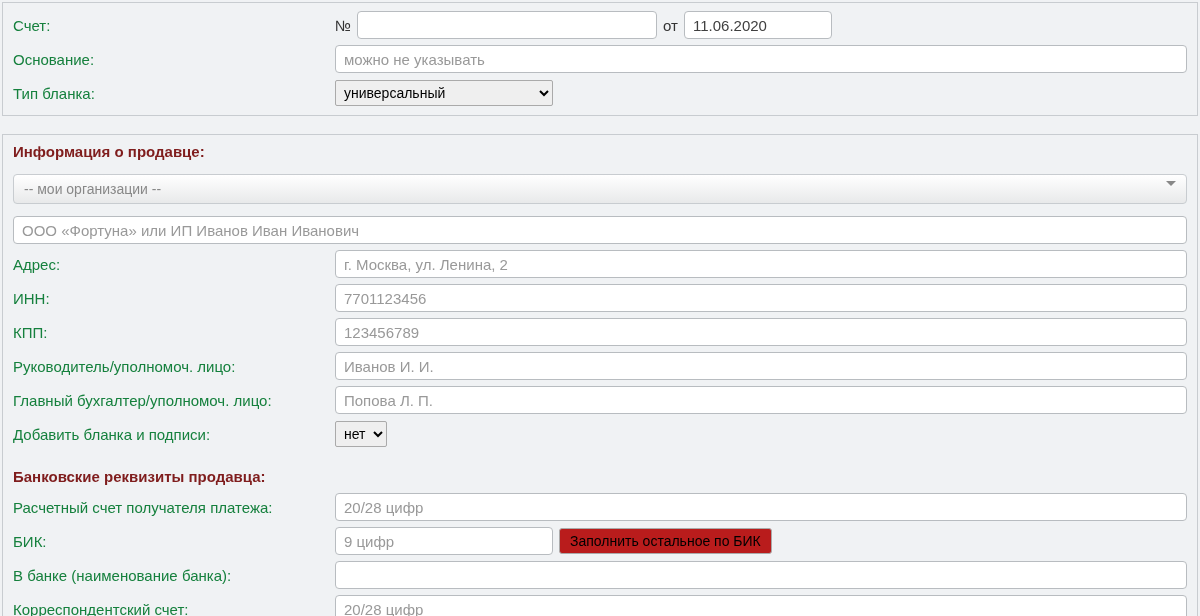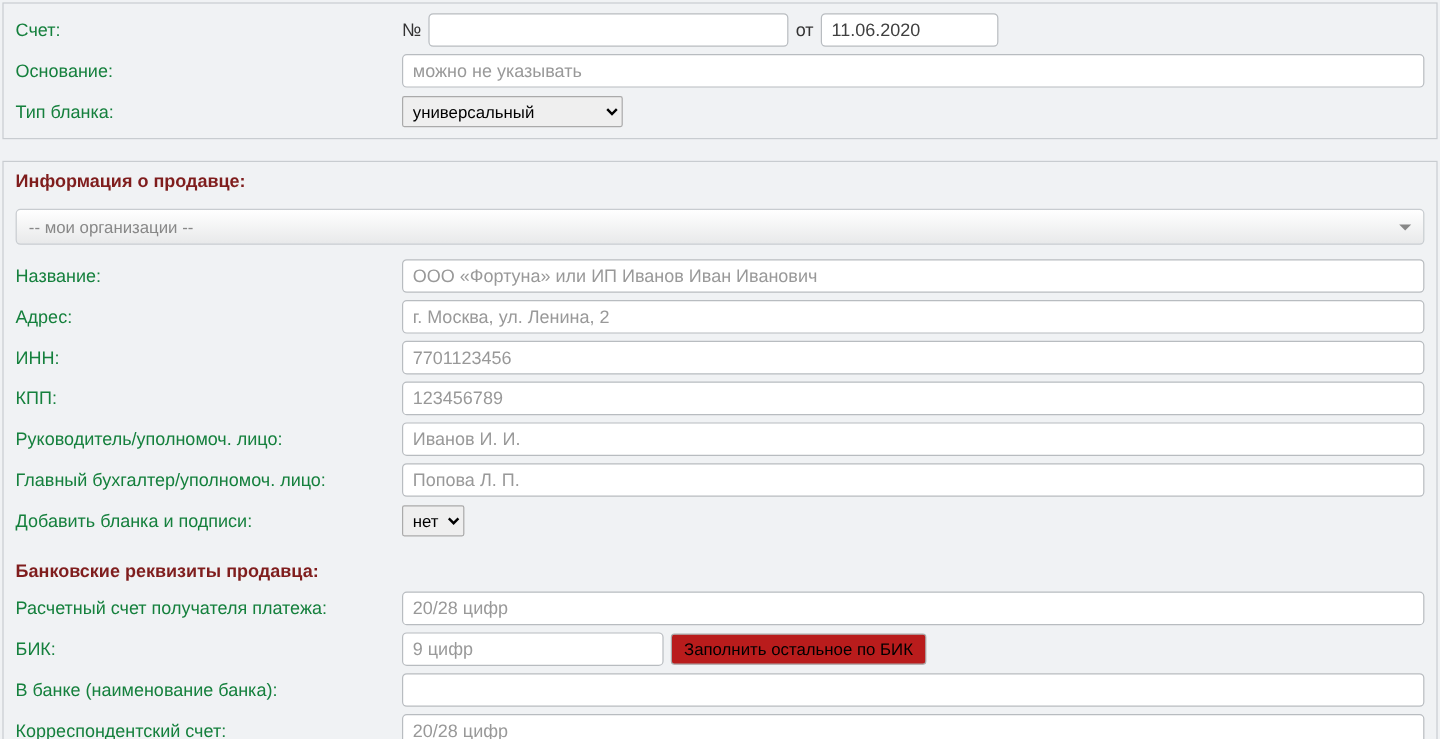--- a/index.html
+++ b/index.html
@@ -57,40 +57,40 @@
     .input-bik { width: 218px; }
     select {
       border: 1px solid #aaa;
       border-radius: 2px;
       padding: 3px 4px;
       font-size: 14px;
       height: 26px;
       background: #efefef;
       cursor: pointer;
     }
-    .select-type { width: 184px; }
+    .select-type { width: 218px; }
     .select-small { width: 52px; }
     button {
       border: 1px solid #aaa;
       border-radius: 3px;
       padding: 4px 10px;
       font-size: 14px;
       background: #b91c1c;
       cursor: pointer;
       height: 26px;
     }
     .section-title {
       font-weight: bold;
       font-size: 15px;
       color: #7f1d1d;
       margin-bottom: 8px;
     }
     .combo-dropdown {
       display: flex;
-      align-items: center;
+      align-items: flex-start;
       justify-content: space-between;
       width: 100%;
       border: 1px solid #c8ccd0;
       border-radius: 4px;
       background: linear-gradient(to bottom, #ffffff, #e8e9ea);
       padding: 6px 10px;
       margin-bottom: 12px;
       cursor: pointer;
       color: #888;
       font-size: 14px;
@@ -135,21 +135,20 @@
 
 <div class="panel">
   <div class="section-title">Информация о продавце:</div>
 
   <div class="combo-dropdown">
     <span>-- мои организации --</span>
     <span class="caret"></span>
   </div>
 
   <div class="row">
-    <div class="label-col">Название:</div>
     <div class="value-col">
       <input type="text" class="input-full" placeholder="ООО «Фортуна» или ИП Иванов Иван Иванович" style="">
     </div>
   </div>
 
   <div class="row">
     <div class="label-col">Адрес:</div>
     <div class="value-col">
       <input type="text" class="input-full" placeholder="г. Москва, ул. Ленина, 2" style="">
     </div>

